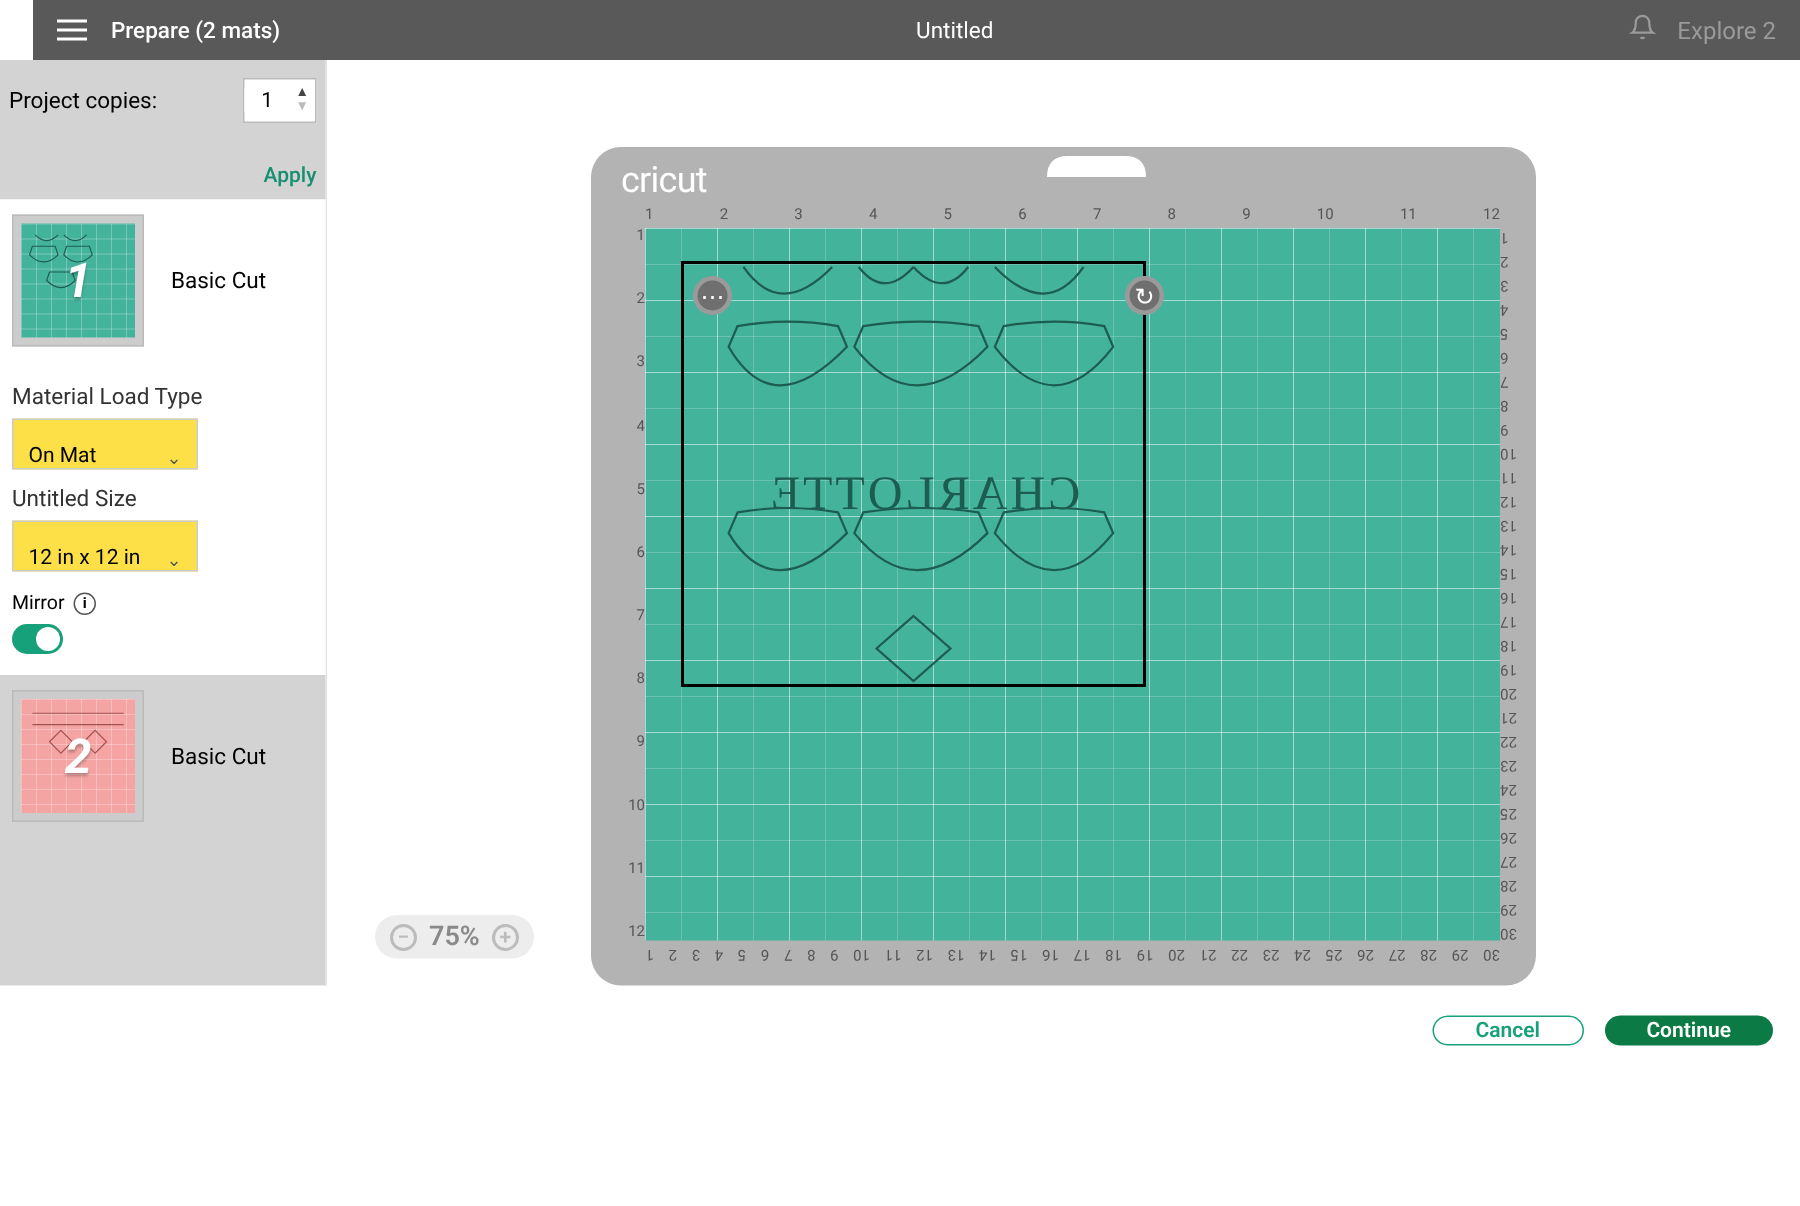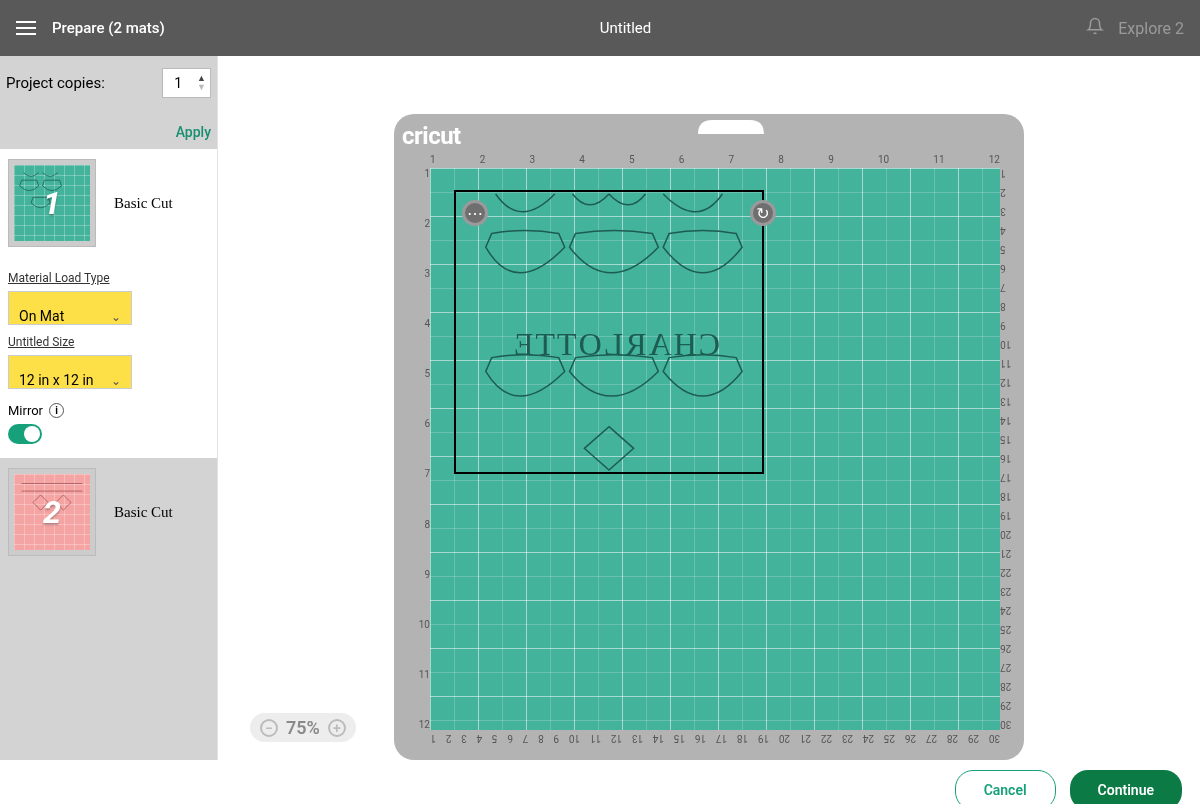--- a/index.html
+++ b/index.html
@@ -1,61 +1,62 @@
 <!DOCTYPE html>
 <html><head>
 <meta charset="utf-8">
 <style>
   * { box-sizing: border-box; margin: 0; padding: 0; font-family: -apple-system, BlinkMacSystemFont, "Segoe UI", Roboto, Helvetica, Arial, sans-serif; }
   html, body { width: 1200px; height: 804px; overflow: hidden; background: #fff; }
   .topbar {
-    background: #595959; height: 56px; display: flex; align-items: center; color: #fff; padding: 0 16px;
+    background: #595959; height: 40px; display: flex; align-items: center; color: #fff; padding: 0 16px;
     justify-content: space-between;
+    margin-left: 22px;
   }
   .topbar .left { display: flex; align-items: center; gap: 16px; }
   .hamburger { display:flex; flex-direction:column; gap:4px; cursor:pointer; }
   .hamburger span { width:20px; height:2px; background:#fff; display:block; }
   .topbar .title { font-size:15px; font-weight:500;}
   .topbar .center { font-size:15px; }
   .topbar .right { display:flex; align-items:center; gap:14px; color:#9a9a9a;}
   .bell { font-size:18px; }
-  .body { display:flex; height:704px; }
+  .body { display:flex; height:617px; }
   
   .sidebar { width:218px; background:#fff; border-right:1px solid #e2e2e2; display:flex; flex-direction:column; }
   .copies { background:#d3d3d3; padding:12px 6px 8px 6px; }
   .copies-row { display:flex; align-items:center; justify-content:space-between; }
   .copies-row label { font-size:15px; }
   .stepper { display:flex; align-items:center; background:#fff; border:1px solid #bbb; height:30px;}
   .stepper input { width:30px; border:none; text-align:center; font-size:14px; outline:none; }
   .stepper .spin { display:flex; flex-direction:column; font-size:9px; line-height:9px; padding:0 4px; color:#444; cursor:pointer;}
   .apply-row { text-align:right; margin-top:24px; }
   .apply { color:#178f70; font-size:14px; cursor:pointer; font-weight:500;}
   .mat-item { display:flex; align-items:center; gap:18px; padding:10px 8px; cursor:pointer;}
   .mat-item.selected { background:#fff; }
   .mat-item.unselected { background:#d3d3d3; }
   .thumb { width:88px; height:88px; border:1px solid #bbb; padding:5px; background:#ccc; position:relative;}
   .thumb-inner { width:100%; height:100%; display:flex; align-items:center; justify-content:center; position:relative;}
   .thumb-label { color:#fff; font-size:32px; font-weight:700; font-style:italic; text-shadow:0 2px 2px rgba(0,0,0,.25); z-index:2;}
-  .mat-name { font-size:15px;font-family:Liberation Serif, serif; }
+  .mat-name { font-size:15px; }
   .controls { padding:4px 8px 14px 8px; background:#fff; }
-  .ctl-label { font-size:12px; color:#333; margin:10px 0 6px 0;text-decoration:underline; }
+  .ctl-label { font-size:15px; color:#333; margin:10px 0 6px 0; }
   .select { border:1px solid #ccc; height:34px; display:flex; align-items:flex-end; justify-content:space-between; padding:0 10px; font-size:14px; width:124px; cursor:pointer; background:#fde047;}
   .chev { font-size:12px; color:#555;}
   .mirror-row { display:flex; align-items:center; gap:6px; margin-top:14px;}
   .mirror-row .lbl { font-size:13px;}
   .info { width:15px; height:15px; border:1px solid #555; border-radius:50%; font-size:10px; display:flex; align-items:center; justify-content:center; font-weight:700;}
   .toggle { width:34px; height:20px; background:#17a17a; border-radius:10px; position:relative; margin-top:6px; cursor:pointer;}
   .toggle .knob { width:16px; height:16px; background:#fff; border-radius:50%; position:absolute; top:2px; right:2px; }
   .sidebar-spacer { flex:1; background:#d3d3d3;}
   
   .main { flex:1; position:relative; background:#fff; display:flex; flex-direction:column; align-items:center;}
   .zoom { position:absolute; left:32px; bottom:18px; background:#ededed; color:#8a8a8a; border-radius:18px; padding:4px 10px; display:flex; align-items:center; gap:8px; font-size:18px; font-weight:600;}
   .zoom .zbtn { width:18px; height:18px; border:2px solid #bcbcbc; border-radius:50%; display:flex; align-items:center; justify-content:center; font-size:14px; color:#bcbcbc;}
   .matwrap { margin-top:58px; width:630px; height:660px; background:#b4b3b3; border-radius:20px; padding:12px 14px 14px 14px; position:relative;}
-  .brand { color:#fff; font-weight:700; font-size:24px; letter-spacing:-0.5px; position:absolute; top:8px; left:8px;}
+  .brand { color:#fff; font-weight:400; font-size:24px; letter-spacing:-0.5px; position:absolute; top:8px; left:20px;}
   .handle { position:absolute; top:0; right:260px; width:66px; height:20px; }
   .handle svg { display:block;}
   .rulerwrap { position:absolute; left:22px; right:10px; top:40px; bottom:16px;}
   .ruler-top { position:absolute; top:0; left:14px; right:14px; height:12px; display:flex; justify-content:space-between; font-size:10px; color:#555;}
   .ruler-left { position:absolute; top:14px; bottom:14px; left:0; width:14px; display:flex; flex-direction:column; justify-content:space-between; font-size:10px; color:#555; align-items:flex-end;}
   .ruler-right { position:absolute; top:14px; bottom:14px; right:0; width:14px; display:flex; flex-direction:column; justify-content:space-between; font-size:10px; color:#555; transform:rotate(180deg); align-items:flex-end;}
   .ruler-bottom { position:absolute; bottom:0; left:14px; right:14px; height:12px; display:flex; justify-content:space-between; font-size:10px; color:#555; transform:rotate(180deg);}
   .grid { position:absolute; top:14px; left:14px; right:14px; bottom:14px; background:#44b39c;
     background-image:
       linear-gradient(#fff3 1px, transparent 1px),
@@ -67,21 +68,21 @@
   .sel-box {
     position:absolute; border:2px solid #000; top:22px; left:24px; width:310px; height:284px;
   }
   .round-btn { position:absolute; width:26px; height:26px; border-radius:50%; background:#6f6f6f; color:#fff; display:flex; align-items:center; justify-content:center; font-size:16px; cursor:pointer; border:3px solid #9a9a9a;}
   .dots-btn { top:8px; left:6px;}
   .rot-btn { top:8px; right:-14px;}
   .design-text { position:absolute; top:134px; left:20px; width:280px; text-align:center; font-family: Georgia, 'Times New Roman', serif; font-size:32px; letter-spacing:2px; color:#1d5c50; transform:scaleX(-1); font-weight:500;}
   .scale-svg { position:absolute; top:0; left:0; width:100%; height:100%;}
   
   .bottombar { height:60px; display:flex; justify-content:flex-end; align-items:center; gap:14px; padding:0 18px; background:#fff;}
-  .btn { height:40px; padding:0 28px; border-radius:18px; font-size:14px; font-weight:600; cursor:pointer; display:flex; align-items:center;}
+  .btn { height:20px; padding:0 28px; border-radius:18px; font-size:14px; font-weight:600; cursor:pointer; display:flex; align-items:center;}
   .btn.cancel { border:1px solid #17a17a; color:#17a17a; background:#fff;}
   .btn.continue { background:#0b7a45; color:#fff; border:none;}
   .thumb-grid {
     position:absolute; inset:0;
     background-image:
       linear-gradient(#fff4 1px, transparent 1px),
       linear-gradient(90deg, #fff4 1px, transparent 1px);
     background-size: 10px 10px;
   }
 </style>

